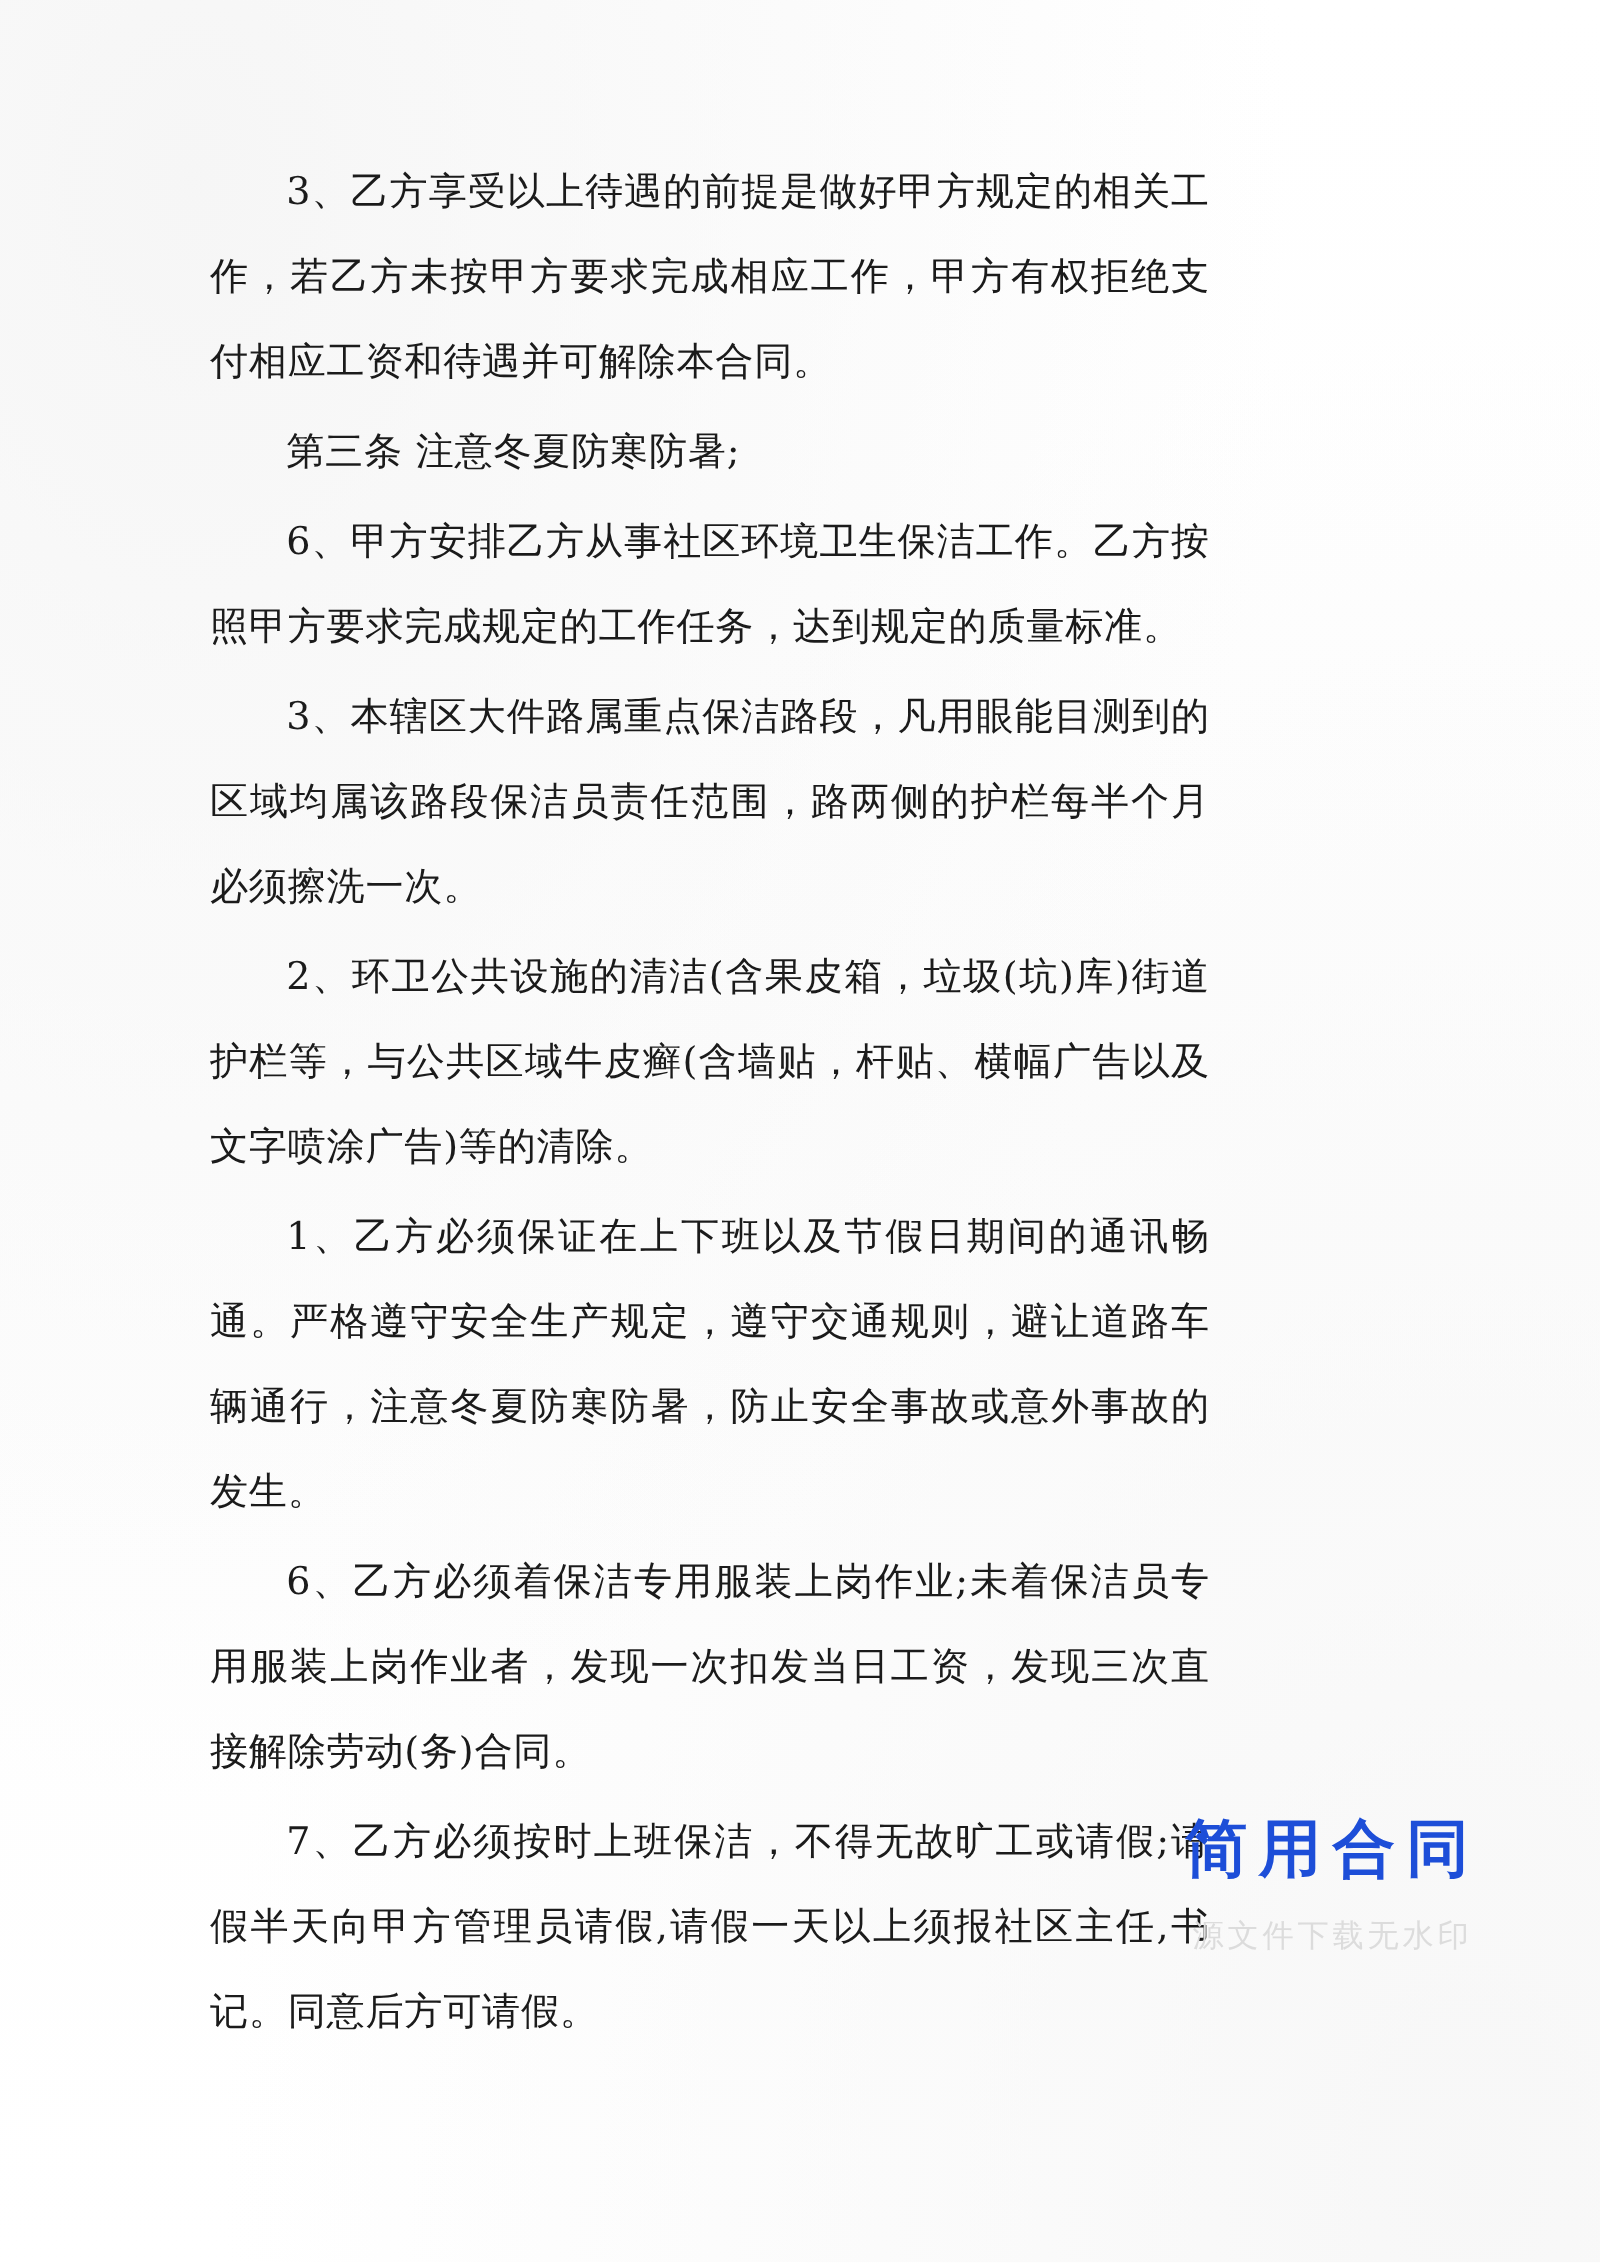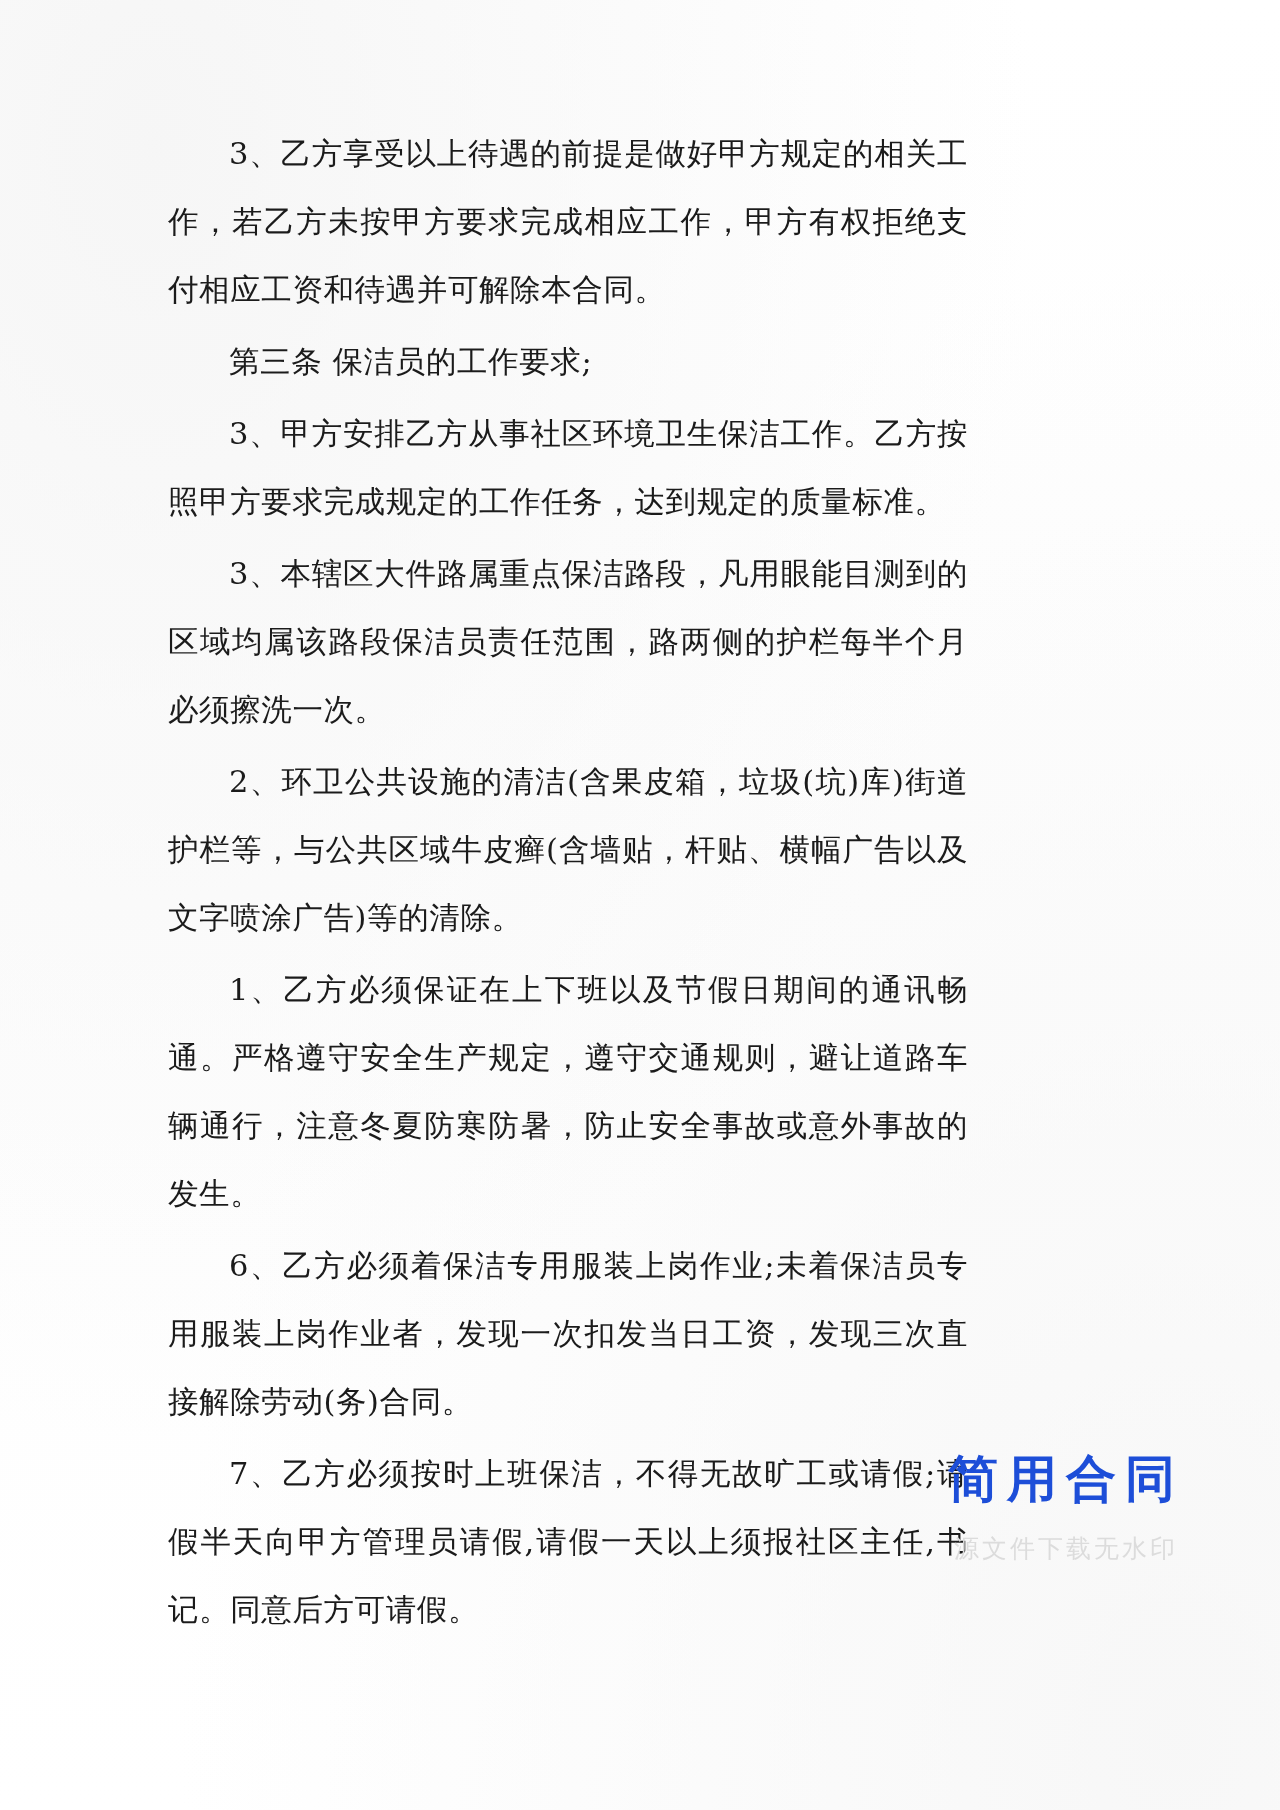--- a/index.html
+++ b/index.html
@@ -84,23 +84,23 @@
 <body>
 
 <div id="page">
 
   <div id="paper-texture"></div>
 
   <div id="content">
 
     <p class="para">3、乙方享受以上待遇的前提是做好甲方规定的相关工作，若乙方未按甲方要求完成相应工作，甲方有权拒绝支付相应工资和待遇并可解除本合同。</p>
 
-    <p class="heading">第三条 保洁员的工作要求;</p>
+    <p class="heading">第三条 注意冬夏防寒防暑;</p>
 
-    <p class="para">3、甲方安排乙方从事社区环境卫生保洁工作。乙方按照甲方要求完成规定的工作任务，达到规定的质量标准。</p>
+    <p class="para">6、甲方安排乙方从事社区环境卫生保洁工作。乙方按照甲方要求完成规定的工作任务，达到规定的质量标准。</p>
 
 
     <p class="para">3、本辖区大件路属重点保洁路段，凡用眼能目测到的区域均属该路段保洁员责任范围，路两侧的护栏每半个月必须擦洗一次。</p>
 
     <p class="para">2、环卫公共设施的清洁(含果皮箱，垃圾(坑)库)街道护栏等，与公共区域牛皮癣(含墙贴，杆贴、横幅广告以及文字喷涂广告)等的清除。</p>
 
     <p class="para">1、乙方必须保证在上下班以及节假日期间的通讯畅通。严格遵守安全生产规定，遵守交通规则，避让道路车辆通行，注意冬夏防寒防暑，防止安全事故或意外事故的发生。</p>
 
     <p class="para">6、乙方必须着保洁专用服装上岗作业;未着保洁员专用服装上岗作业者，发现一次扣发当日工资，发现三次直接解除劳动(务)合同。</p>
 

